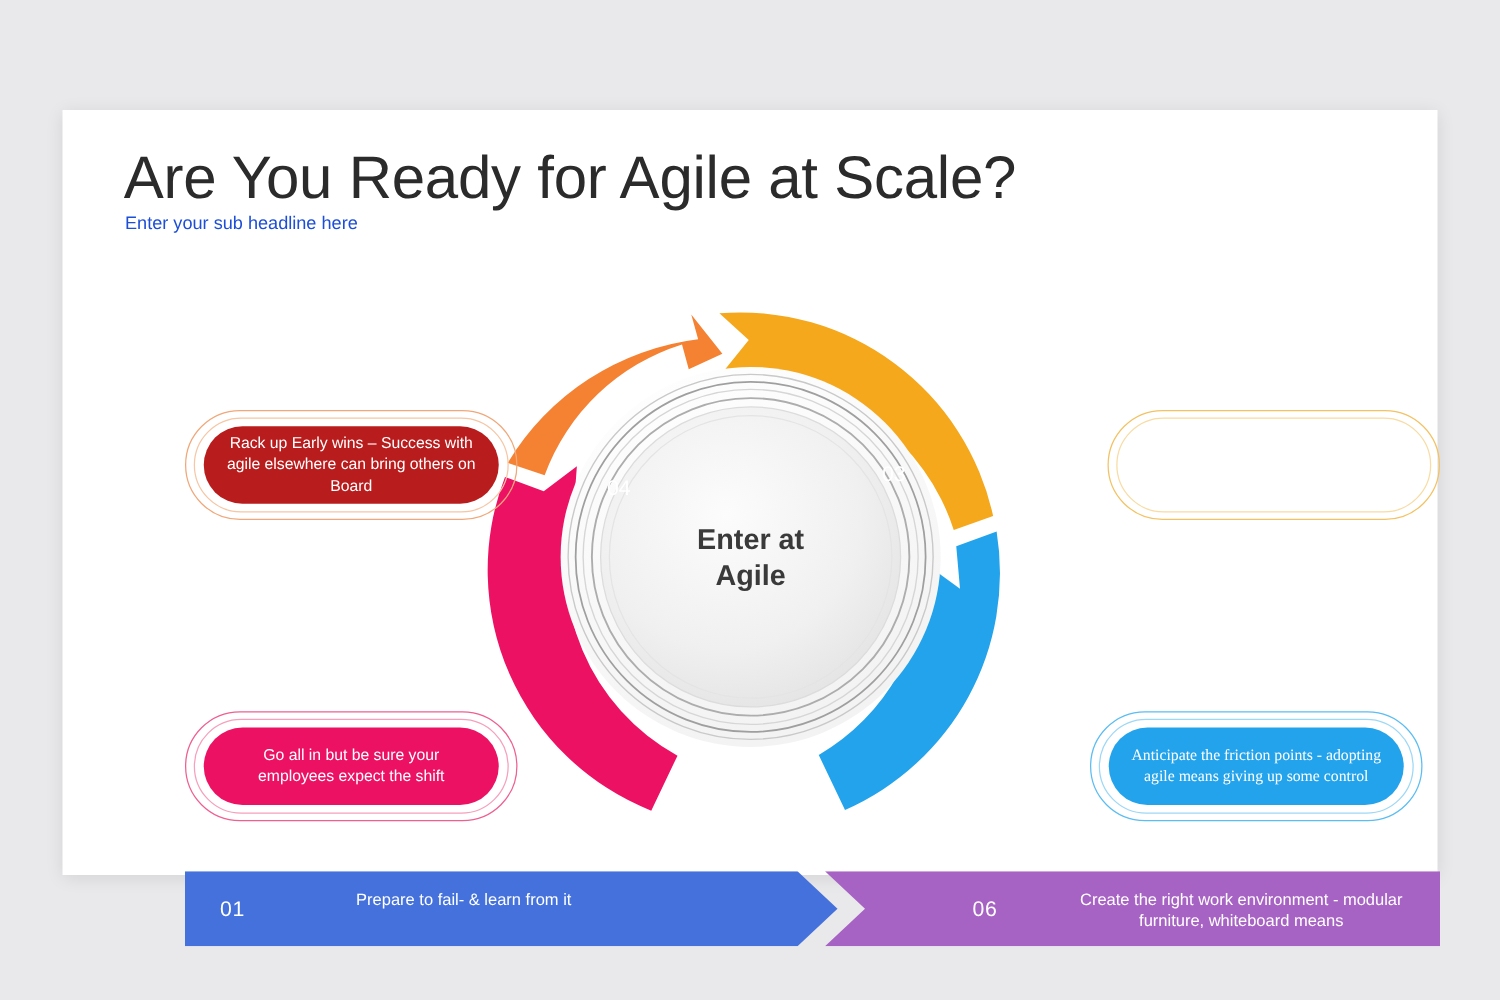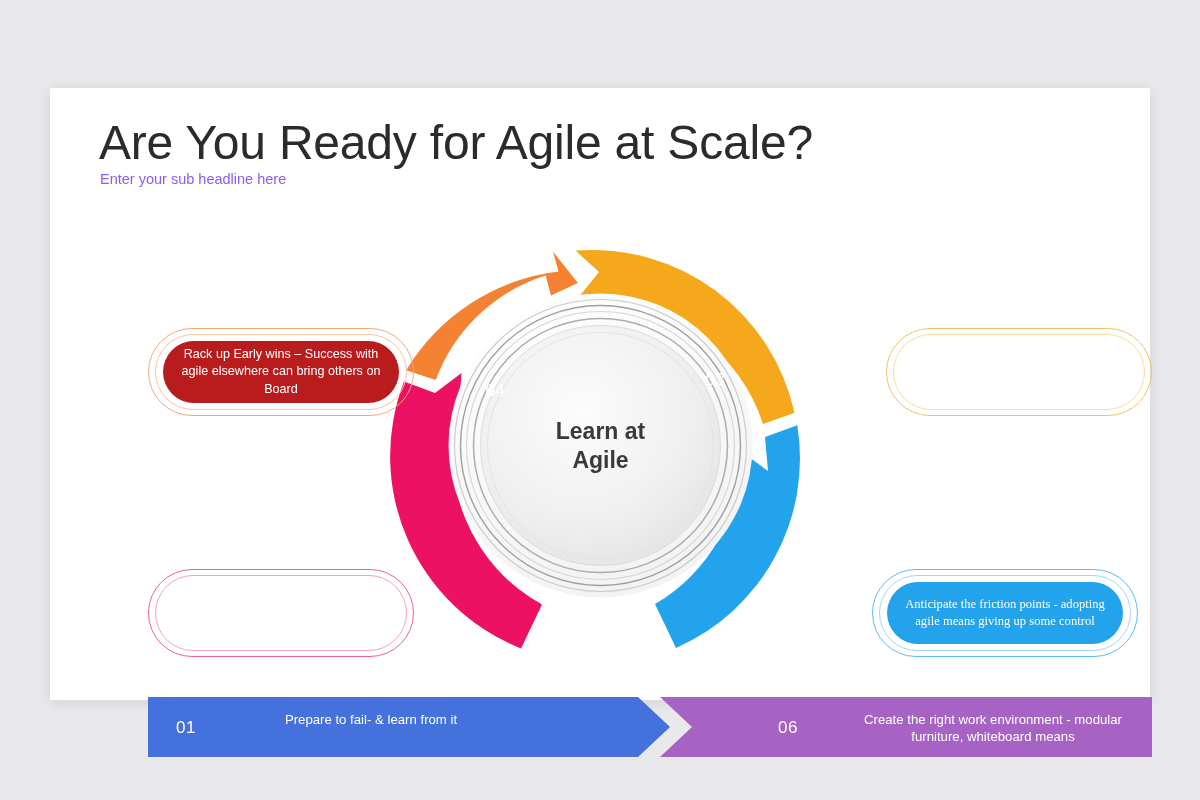--- a/index.html
+++ b/index.html
@@ -33,21 +33,21 @@
     font-weight: 400;
     color: #2b2b2b;
     letter-spacing: -0.2px;
     white-space: nowrap;
   }
   #subtitle {
     position: absolute;
     left: 50px;
     top: 83px;
     font-size: 14.5px;
-    color: #8b5cf6;
+    color: #1d4ed8;
     white-space: nowrap;
   }
 
   
   #wheel {
     position: absolute;
     left: 323px;
     top: 130px;
     width: 455px;
     height: 455px;
@@ -205,41 +205,44 @@
       <circle cx="227.5" cy="227.5" r="120" fill="url(#hubGrad)" stroke="#dcdcdc" stroke-width="1"></circle>
       <circle cx="227.5" cy="227.5" r="113" fill="none" stroke="#e4e4e4" stroke-width="1"></circle>
 
       <text x="122" y="178" fill="#ffffff" font-family="Liberation Sans, sans-serif" font-size="17" text-anchor="middle">04</text>
       <text x="342" y="167" fill="#ffffff" font-family="Liberation Sans, sans-serif" font-size="17" text-anchor="middle">03</text>
       <text x="406" y="402" fill="#ffffff" font-family="Liberation Sans, sans-serif" font-size="17" text-anchor="middle">02</text>
       <text x="57" y="402" fill="#ffffff" font-family="Liberation Sans, sans-serif" font-size="17" text-anchor="middle">05</text>
     </svg>
 
     <div class="hub-label">
-      <span>Learn at</span>
+      <span>Enter at</span>
       <span>Agile</span>
     </div>
   </div>
 
   <div class="callout" id="callout-04">
     <div class="ring r1" style="border-color:#f0a87a;"></div>
     <div class="ring r2" style="border-color:#f6c6a5;"></div>
     <div class="pill" style="background:#b91c1c;">
       <span>Rack up Early wins – Success with agile elsewhere can bring others on Board</span>
     </div>
   </div>
 
   <div class="callout" id="callout-03">
     <div class="ring r1" style="border-color:#f3c264;"></div>
     <div class="ring r2" style="border-color:#f8dca4;"></div>
   </div>
 
   <div class="callout" id="callout-05">
     <div class="ring r1" style="border-color:#ef5f92;"></div>
     <div class="ring r2" style="border-color:#f6a0bd;"></div>
+    <div class="pill" style="background:#ed1164;">
+      <span>Go all in but be sure your employees expect the shift</span>
+    </div>
   </div>
 
   <div class="callout" id="callout-02">
     <div class="ring r1" style="border-color:#5bbdf2;"></div>
     <div class="ring r2" style="border-color:#9ed8f7;"></div>
     <div class="pill" style="background:#23a3ec;">
       <span>Anticipate the friction points - adopting agile means giving up some control</span>
     </div>
   </div>
 

